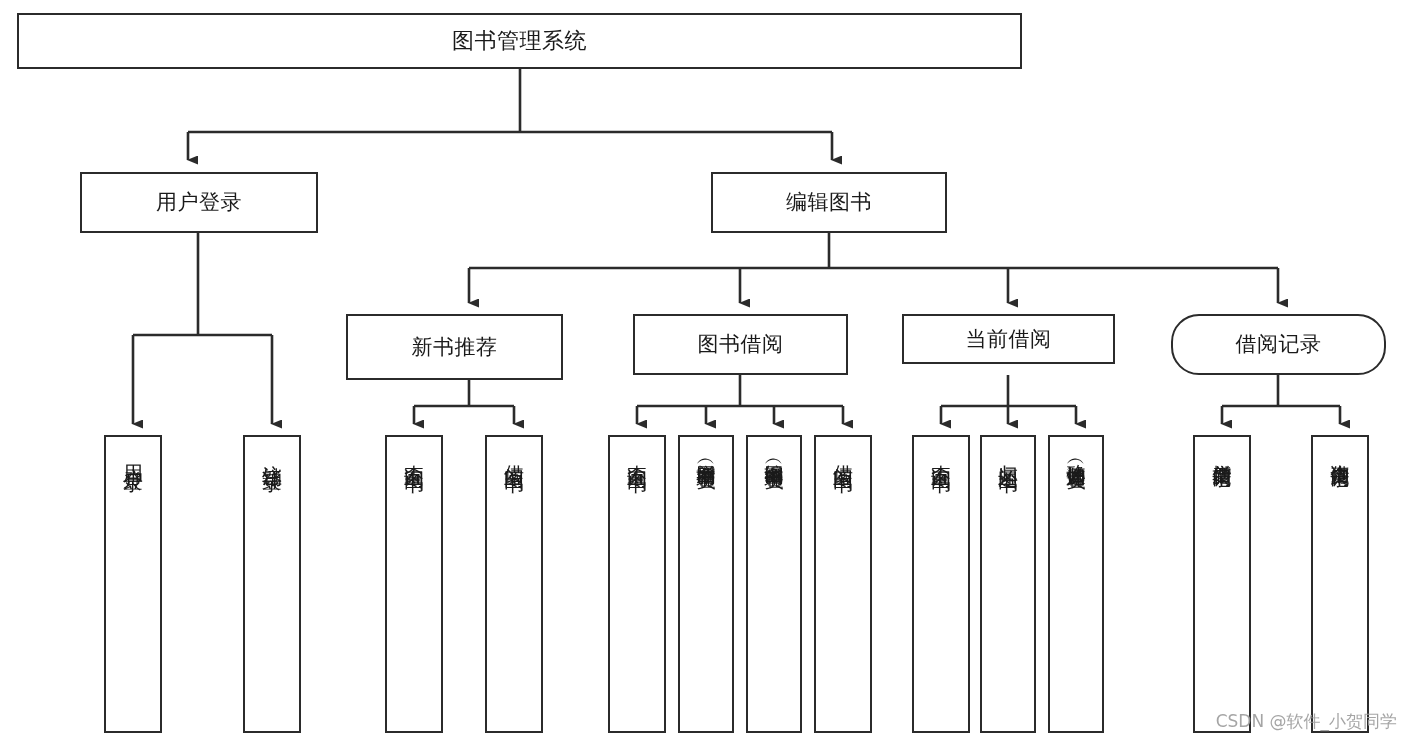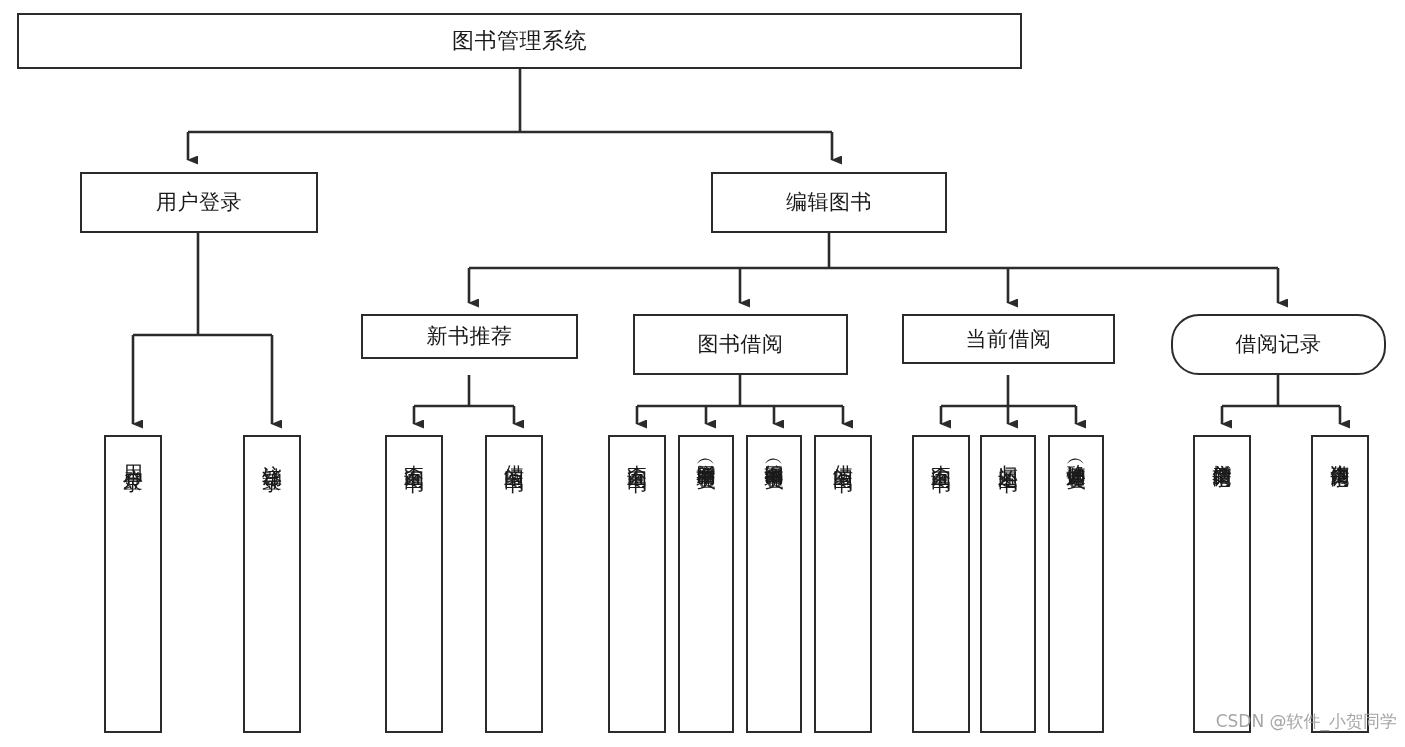--- a/index.html
+++ b/index.html
@@ -140,21 +140,21 @@
   </div>
 
   <div class="node horiz" style="left:80px; top:172px; width:238px; height:61px;">
     <span class="label">用户登录</span>
   </div>
 
   <div class="node horiz" style="left:711px; top:172px; width:236px; height:61px;">
     <span class="label">编辑图书</span>
   </div>
 
-  <div class="node horiz" style="left:361px; top:314px; width:217px; height:45px;">
+  <div class="node horiz" style="left:346px; top:314px; width:217px; height:66px;">
     <span class="label">新书推荐</span>
   </div>
 
   <div class="node horiz" style="left:633px; top:314px; width:215px; height:61px;">
     <span class="label">图书借阅</span>
   </div>
 
   <div class="node horiz" style="left:902px; top:314px; width:213px; height:50px;">
     <span class="label">当前借阅</span>
   </div>

